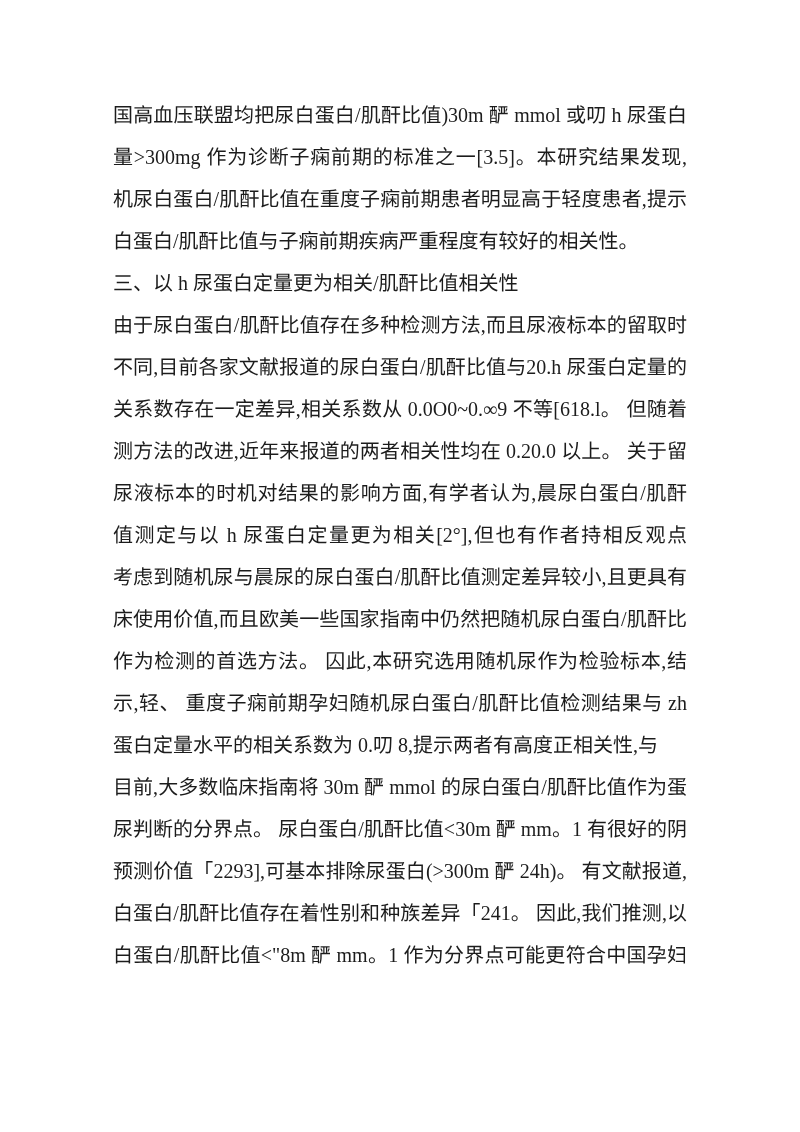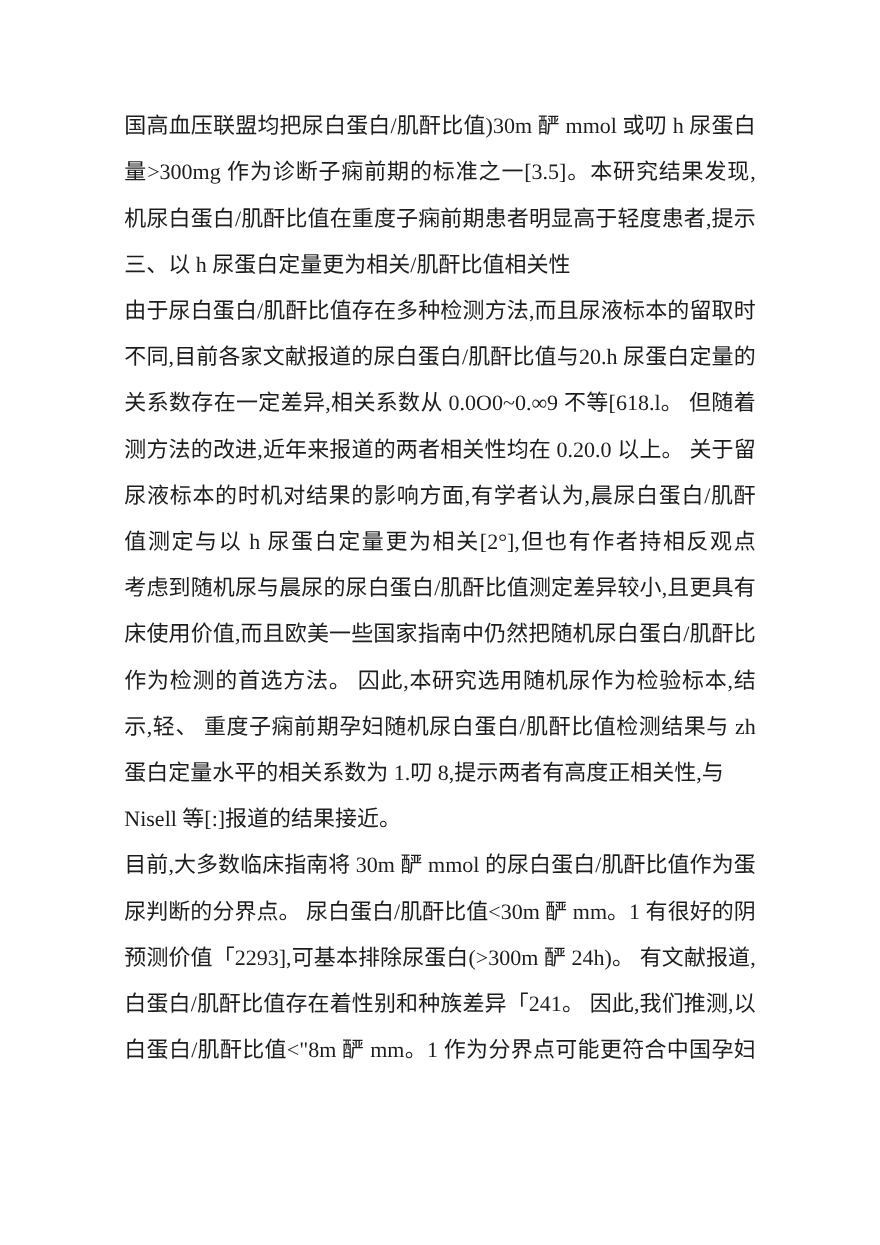--- a/index.html
+++ b/index.html
@@ -41,32 +41,32 @@
 </style>
 </head>
 <body style="color: rgb(28, 28, 28); background: rgb(255, 255, 255);">
 
 <div class="page">
   <div class="textblock">
 
   <div class="line justify">国高血压联盟均把尿白蛋白/肌酐比值)30m 酽 mmol 或叨 h 尿蛋白定</div>
       <div class="line justify">量&gt;300mg 作为诊断子痫前期的标准之一[3.5]。本研究结果发现,随</div>
       <div class="line justify">机尿白蛋白/肌酐比值在重度子痫前期患者明显高于轻度患者,提示尿</div>
+      <div class="line left">白蛋白/肌酐比值与子痫前期疾病严重程度有较好的相关性。</div>
       <div class="line left">三、以 h 尿蛋白定量更为相关/肌酐比值相关性</div>
       <div class="line justify">由于尿白蛋白/肌酐比值存在多种检测方法,而且尿液标本的留取时间</div>
       <div class="line justify">不同,目前各家文献报道的尿白蛋白/肌酐比值与20.h 尿蛋白定量的相</div>
       <div class="line justify">关系数存在一定差异,相关系数从 0.0O0~0.∞9 不等[618.l。 但随着检</div>
       <div class="line justify">测方法的改进,近年来报道的两者相关性均在 0.20.0 以上。 关于留取</div>
       <div class="line justify">尿液标本的时机对结果的影响方面,有学者认为,晨尿白蛋白/肌酐比</div>
       <div class="line justify">值测定与以 h 尿蛋白定量更为相关[2°],但也有作者持相反观点[勿]。</div>
       <div class="line justify">考虑到随机尿与晨尿的尿白蛋白/肌酐比值测定差异较小,且更具有临</div>
       <div class="line justify">床使用价值,而且欧美一些国家指南中仍然把随机尿白蛋白/肌酐比值</div>
       <div class="line justify">作为检测的首选方法。 囚此,本研究选用随机尿作为检验标本,结果显</div>
       <div class="line justify">示,轻、 重度子痫前期孕妇随机尿白蛋白/肌酐比值检测结果与 zh 尿</div>
-      <div class="line left">蛋白定量水平的相关系数为 1.叨 8,提示两者有高度正相关性,与</div>
-      <div class="line left">Nisell 等[:]报道的结果接近。</div>
+      <div class="line left">蛋白定量水平的相关系数为 0.叨 8,提示两者有高度正相关性,与</div>
       <div class="line justify">目前,大多数临床指南将 30m 酽 mmol 的尿白蛋白/肌酐比值作为蛋白</div>
       <div class="line justify">尿判断的分界点。 尿白蛋白/肌酐比值&lt;30m 酽 mm。1 有很好的阴性</div>
       <div class="line justify">预测价值「2293],可基本排除尿蛋白(&gt;300m 酽 24h)。 有文献报道,尿</div>
       <div class="line justify">白蛋白/肌酐比值存在着性别和种族差异「241。 因此,我们推测,以尿</div>
       <div class="line justify">白蛋白/肌酐比值&lt;"8m 酽 mm。1 作为分界点可能更符合中国孕妇的</div>
     </div>
 </div>
 
 </body></html>

